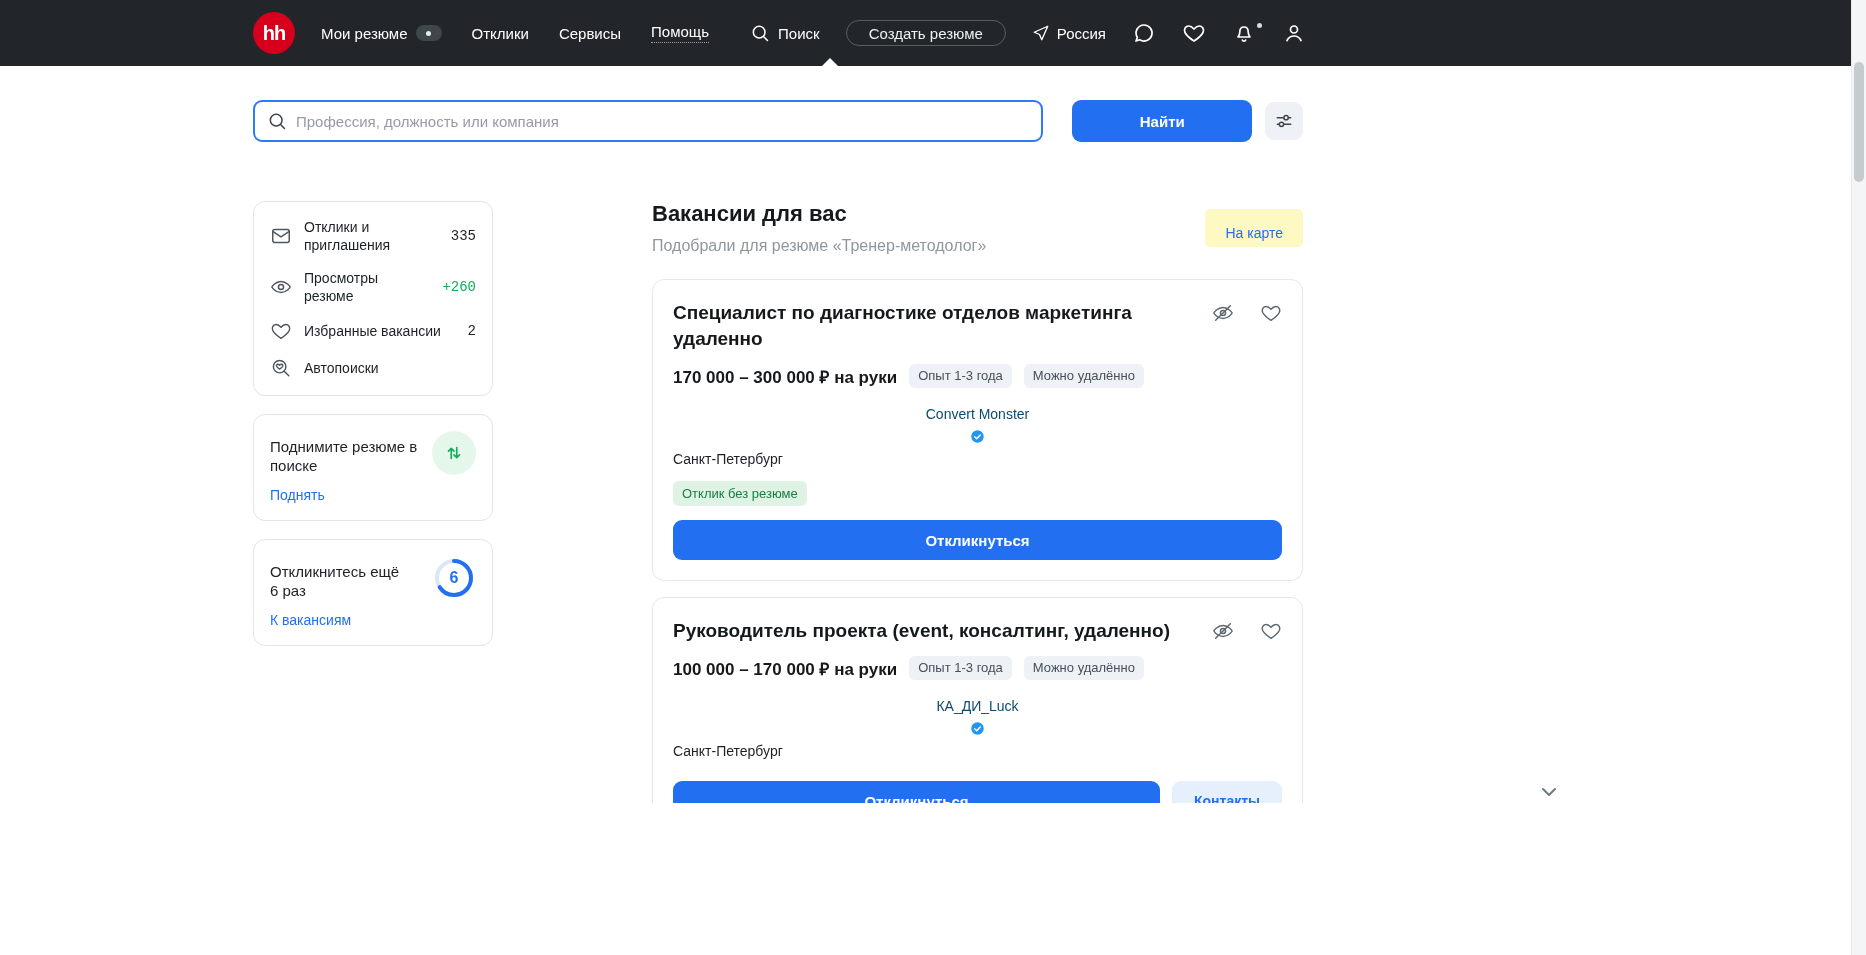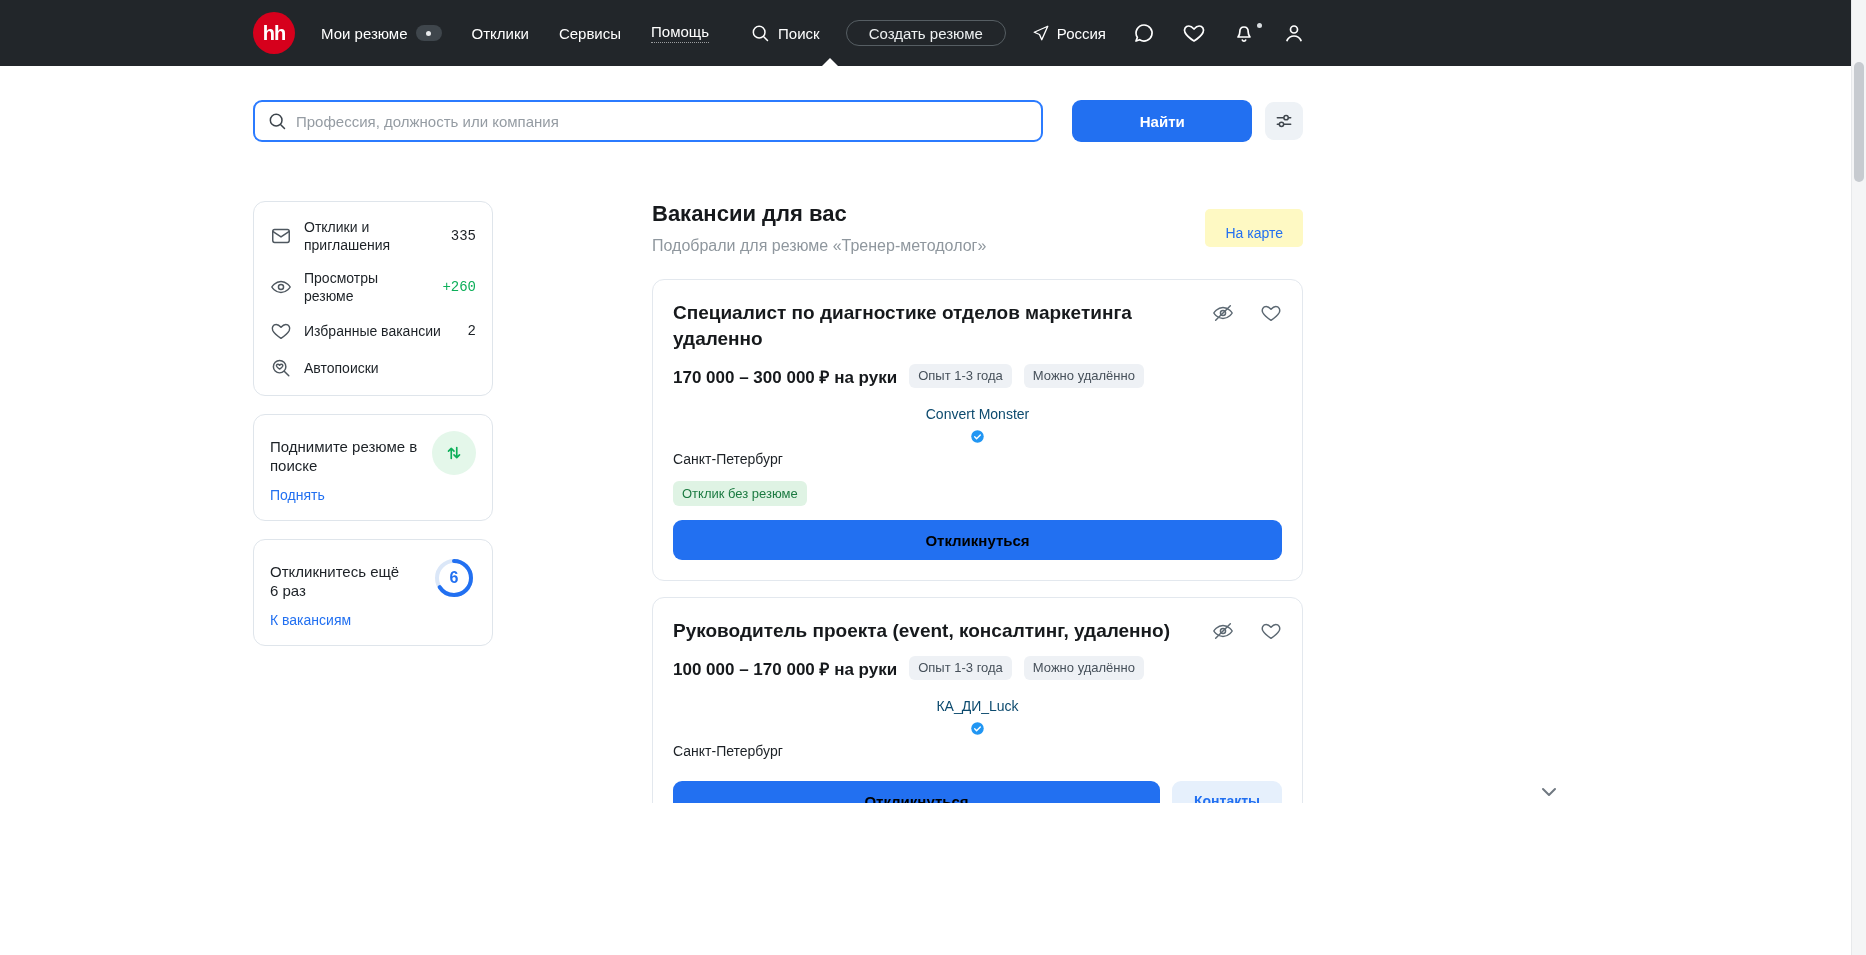--- a/index.html
+++ b/index.html
@@ -85,21 +85,21 @@
   .vicons svg { width:100%; height:100%; }
   .salary-row { display:flex; align-items:center; gap:12px; margin-top:12px; flex-wrap:wrap; }
   .salary { font-size:17px; font-weight:bold; color:#16191c; }
   .tag { background:#eef1f5; color:#46505a; font-size:13px; border-radius:6px; padding:4px 9px; line-height:16px; }
   .company-row { display:flex; align-items:center; gap:7px; margin-top:18px; font-size:14px; color:#0c4a6e; cursor:pointer;flex-direction:column; }
   .verified { width:15px; height:15px; flex:0 0 auto; }
   .city { margin-top:7px; font-size:14px; color:#1c2126; }
   .quick-tag { display:inline-block; margin-top:14px; background:#dff3e4; color:#1b7a41; font-size:13px;
                border-radius:6px; padding:5px 9px; }
   .vbtn-row { display:flex; gap:12px; margin-top:14px; }
-  .apply-btn { flex:1; height:40px; background:#2270f1; color:#000000; border:none; border-radius:9px;
+  .apply-btn { flex:1; height:40px; background:#2270f1; color:#ffffff; border:none; border-radius:9px;
                font-size:15px; font-weight:bold; cursor:pointer; font-family:inherit; }
   .contacts-btn { width:110px; height:40px; background:#e6f0fc; color:#2270f1; border:none; border-radius:9px;
                   font-size:14px; font-weight:bold; cursor:pointer; font-family:inherit; }
 
   
   .bottom-mask { position:absolute; left:0; top:803px; width:1850px; height:152px; background:#fff; z-index:30; }
   .scroll-chevron { position:absolute; left:1540px; top:785px; width:18px; height:14px; color:#707881; z-index:31; cursor:pointer; }
   .scroll-chevron svg { width:18px; height:14px; }
   .scrollbar-track { position:absolute; right:0; top:0; width:15px; height:955px; background:#f4f5f6;
                      border-left:1px solid #e7e9eb; z-index:40; }

